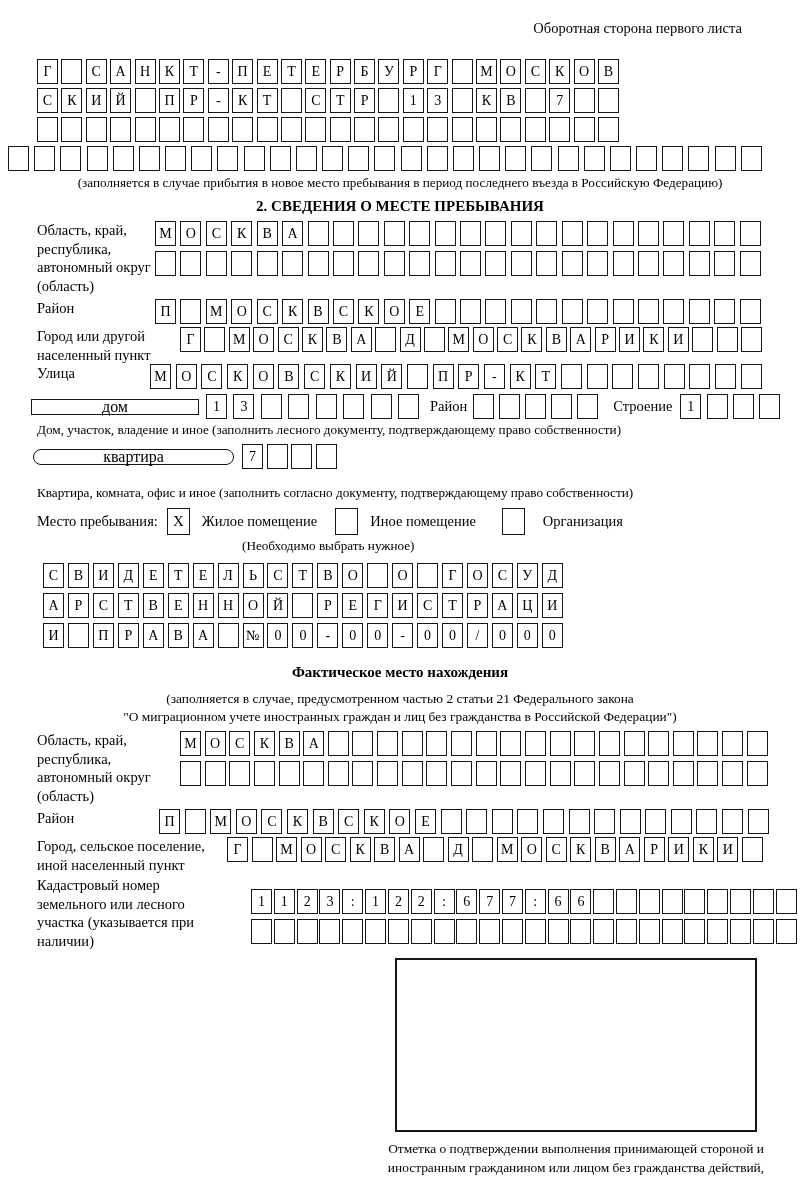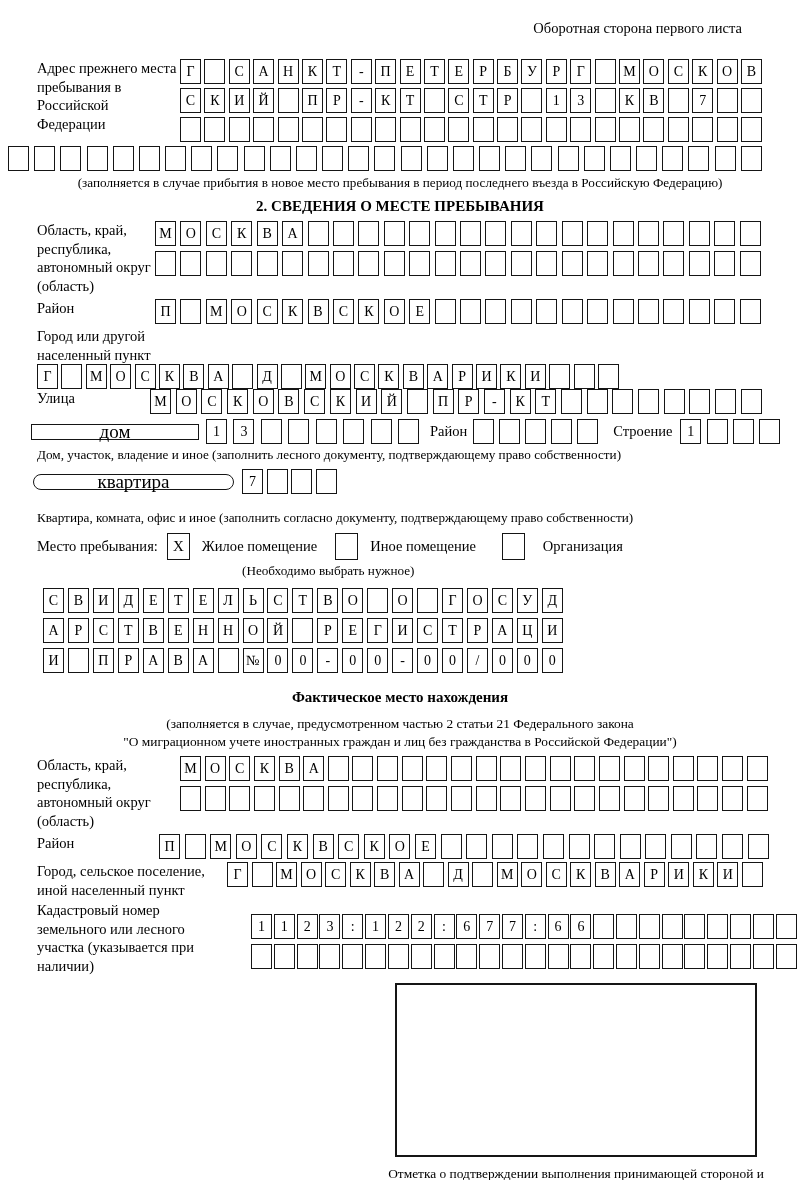--- a/index.html
+++ b/index.html
@@ -23,41 +23,40 @@
   .w582{width:582px}.w606{width:606px}.w612{width:612px}.w754{width:754px}
   .w520{width:520px}.w588{width:588px}.w610{width:610px}.w536{width:536px}
   .w546{width:546px}.w213{width:213px}.w125{width:125px}.w100{width:100px}.w95{width:95px}
   .lw143{width:143px}.lw118{width:118px}.lw113{width:113px}.lw205{width:205px}
   .lw122{width:122px}.lw190{width:190px}.lw186{width:186px}
   .note{font-size:13.2px;line-height:16px;}
   .center{text-align:center;}
   .title{font-weight:bold;font-size:15px;text-align:center;}
   .boxlbl{
     box-sizing:border-box;border:1.7px solid #151515;height:16px;flex:none;
-    display:flex;align-items:center;justify-content:center;font-size:19px;
+    display:flex;align-items:center;justify-content:center;font-size:16px;
   }
   .inline-lbl{font-size:14.5px;flex:none;}
   .chk{
     box-sizing:border-box;width:23px;height:27px;flex:none;
     border:1.7px solid #151515;
     display:flex;align-items:center;justify-content:center;font-size:15px;
   }
   .stamp-box{
     box-sizing:border-box;width:362px;height:174px;
     border:2px solid #151515;background:#fff;
   }
   .stamp-caption{width:378px;margin:8px 0 0 -8px;text-align:center;font-size:13.4px;line-height:18.5px;}
 </style>
 </head>
 <body>
 
 <div class="top-note">Оборотная сторона первого листа</div>
 
 <div class="frow" style="margin-top:22px;">
-  <div class="lbl lw143">Адрес прежнего места пребывания в Российской Федерации</div>
   <div>
     <div class="cells w582 rowgap">
         <div class="cell">Г</div>
         <div class="cell"></div>
         <div class="cell">С</div>
         <div class="cell">А</div>
         <div class="cell">Н</div>
         <div class="cell">К</div>
         <div class="cell">Т</div>
         <div class="cell">-</div>
@@ -248,21 +247,21 @@
       <div class="cell"></div>
       <div class="cell"></div>
       <div class="cell"></div>
       <div class="cell"></div>
       <div class="cell"></div>
       <div class="cell"></div>
       <div class="cell"></div>
     </div>
 </div>
 
-<div class="frow" style="margin-top:3px;flex-direction:column;">
+<div class="frow" style="margin-top:3px;">
   <div class="lbl lw143">Город или другой населенный пункт</div>
   <div class="cells w582">
       <div class="cell">Г</div>
       <div class="cell"></div>
       <div class="cell">М</div>
       <div class="cell">О</div>
       <div class="cell">С</div>
       <div class="cell">К</div>
       <div class="cell">В</div>
       <div class="cell">А</div>

